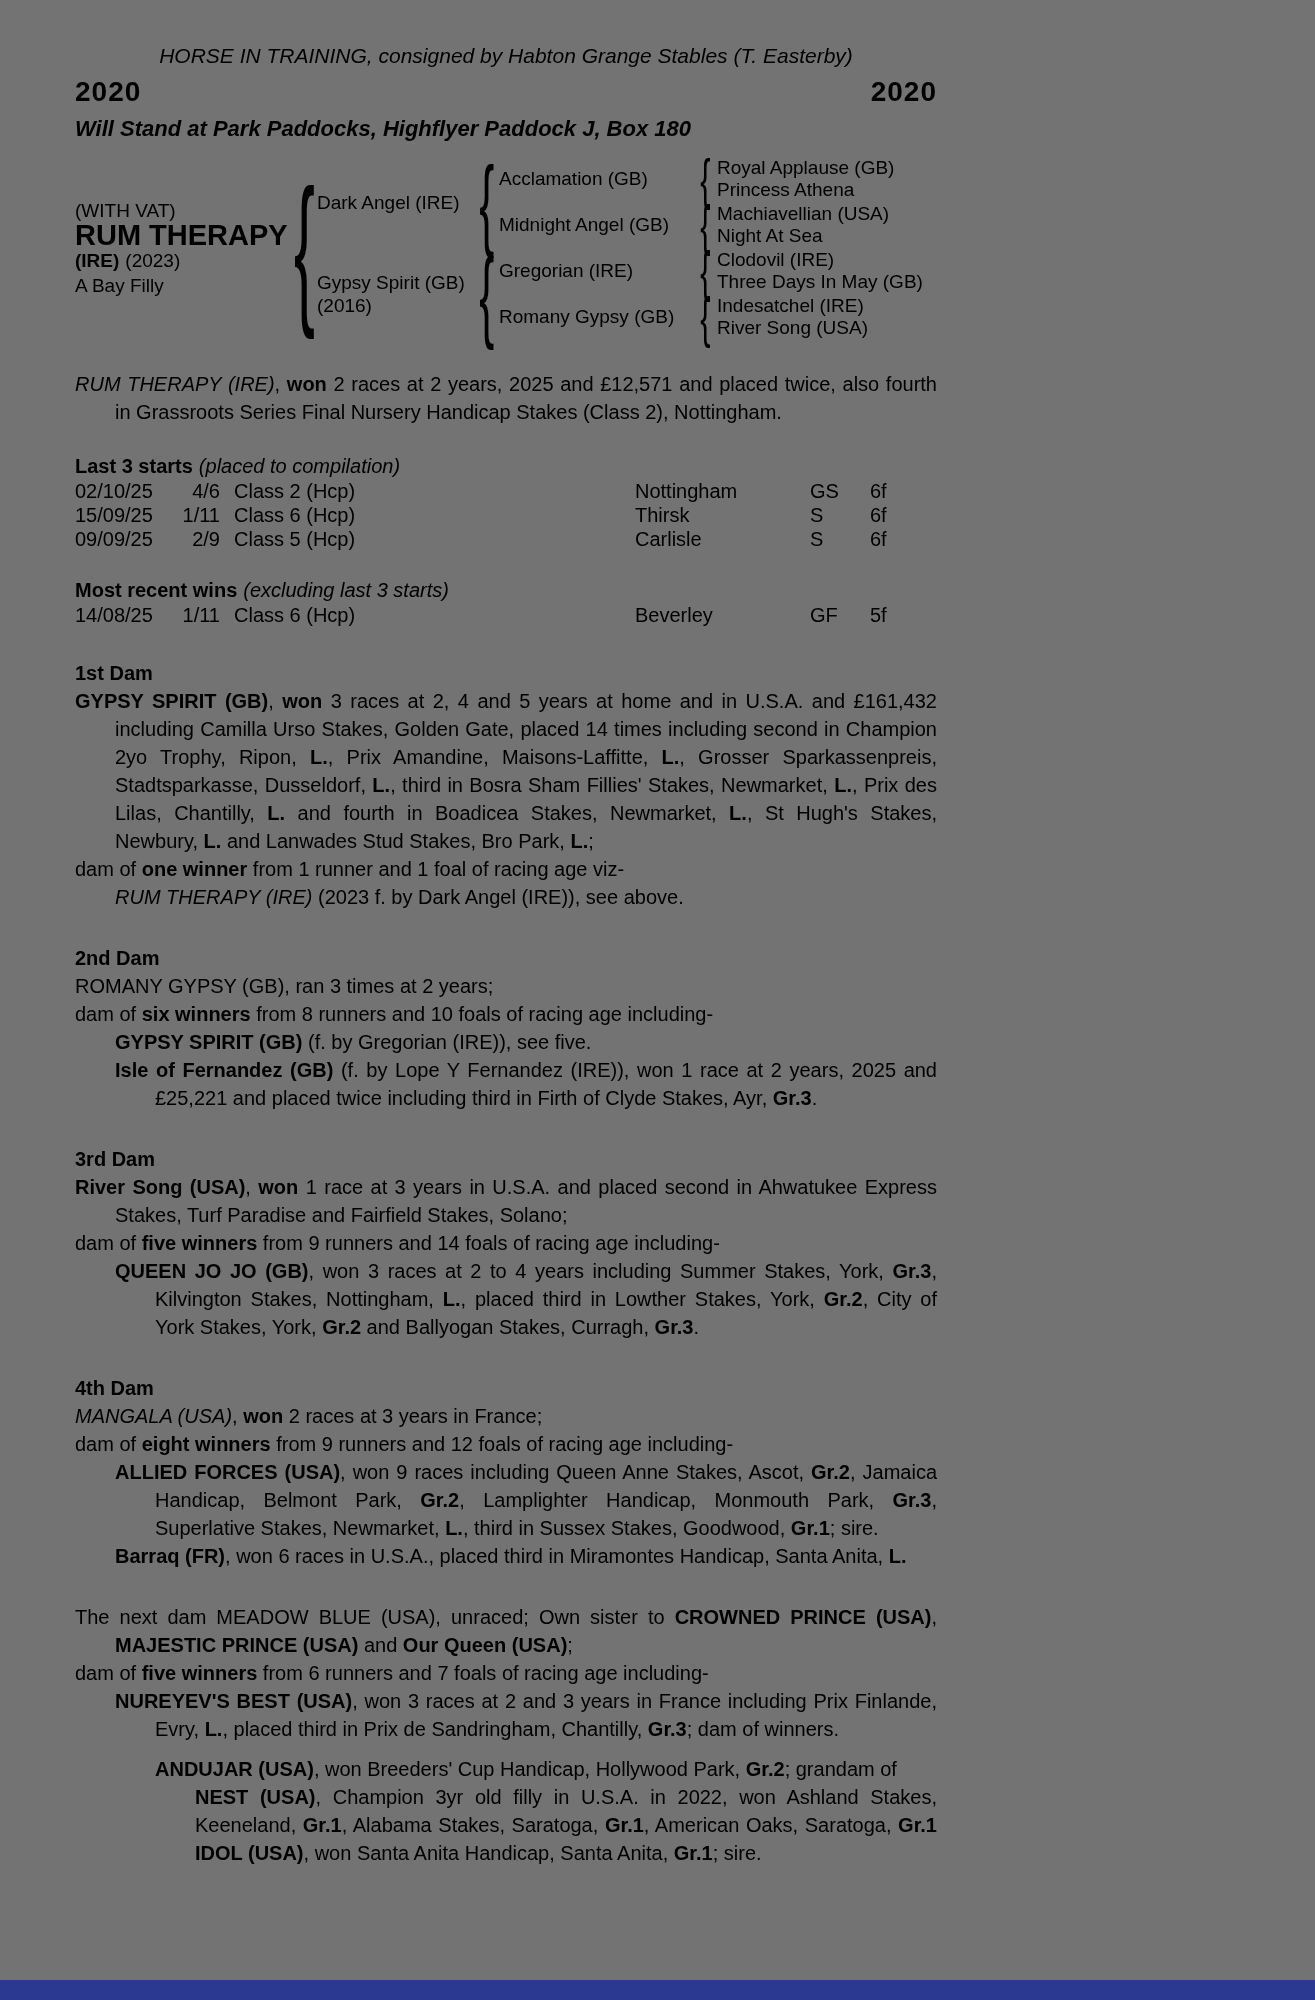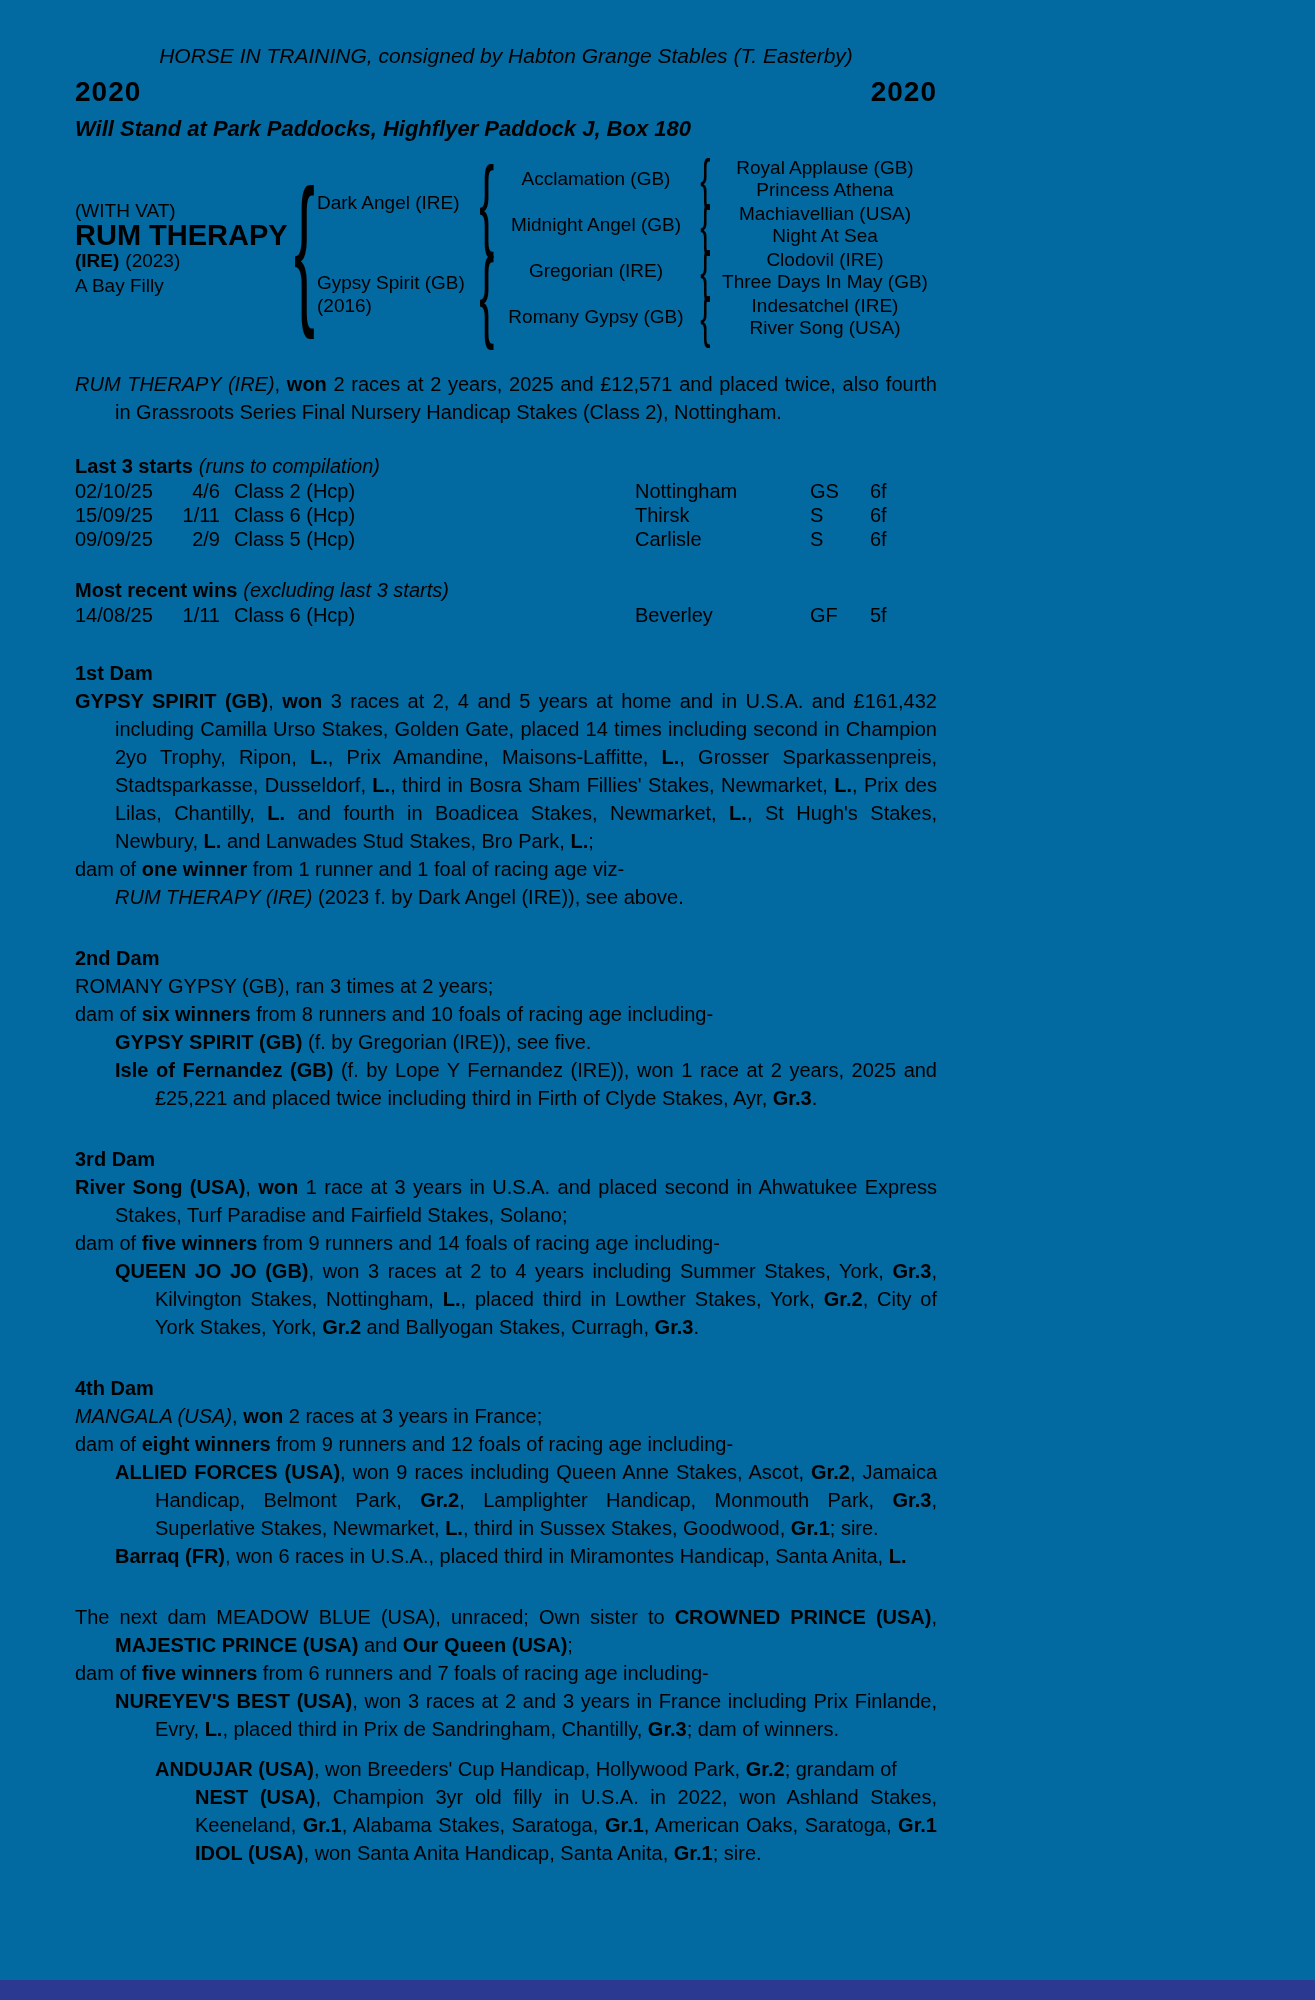--- a/index.html
+++ b/index.html
@@ -1,18 +1,18 @@
 <!DOCTYPE html>
 <html><head>
 <meta charset="utf-8">
 <style>
   * { margin:0; padding:0; box-sizing:border-box; }
   html,body { background:#ffffff; }
   .page {
-    position:relative; width:1315px; height:2000px; background:#0369a1; color:#000;
+    position:relative; width:1315px; height:2000px; background:#737373; color:#000;
     font-family:"Liberation Sans","DejaVu Sans",sans-serif; font-size:20px; overflow:hidden;
   }
   .content { position:absolute; left:75px; top:44px; width:862px; }
   .b { font-weight:bold; }
   .i { font-style:italic; }
   .rt-b { font-weight:bold; }
   .rt-i { font-style:italic; }
 
   .consignor { text-align:center; font-style:italic; font-size:21px; margin-bottom:8px; }
   .lot-row { display:flex; justify-content:space-between; align-items:baseline; margin-bottom:8px; }
@@ -24,21 +24,21 @@
   .ped-subject { width:218px; line-height:25px; }
   .ped-subject .horse-name { font-size:29px; font-weight:bold; }
   .brace { display:flex; align-items:center; justify-content:center; width:24px; overflow:visible; flex:0 0 24px; }
   .brace > span { line-height:1; font-weight:normal; }
   .brace-big > span { font-size:165px; transform:scale(0.38,1); }
   .brace-med > span { font-size:100px; transform:scale(0.45,1); }
   .brace-sm  > span { font-size:56px;  transform:scale(0.55,1); }
   .gen1-col { display:flex; flex-direction:column; }
   .gen1-row { display:flex; align-items:center; height:92px; }
   .gen1-name { width:158px; line-height:23px; }
-  .gen2-col { display:flex; flex-direction:column;text-align:center; }
+  .gen2-col { display:flex; flex-direction:column; }
   .gen2-row { display:flex; align-items:center; height:46px; }
   .gen2-name { width:194px; }
   .gen3-col { display:flex; flex-direction:column; justify-content:center; line-height:22px; width:216px; }
 
   
   .para { text-align:justify; line-height:28px; }
   .p-hang { padding-left:40px; text-indent:-40px; }
   .p-l1 { margin-left:40px; padding-left:40px; text-indent:-40px; }
   .p-l2 { margin-left:80px; padding-left:40px; text-indent:-40px;margin-top:12px; }
   .p-l3 { margin-left:120px; }
@@ -155,21 +155,21 @@
         </div>
 
       </div>
     </div>
 
     <p class="para p-hang intro"><span class="rt-i">RUM THERAPY (IRE)</span><span>, </span><span class="rt-b">won</span><span> 2 races at 2 years, 2025 and £12,571 and placed twice, also fourth in Grassroots Series Final Nursery Handicap Stakes (Class 2), Nottingham.</span></p>
 
 
     <div class="record-block">
       <div class="rec-head">
-        <span class="b">Last 3 starts</span><span class="i sub">(runs to compilation)</span>
+        <span class="b">Last 3 starts</span><span class="i sub">(placed to compilation)</span>
       </div>
       <div class="race-row">
         <span>02/10/25</span>
         <span class="pos">4/6</span>
         <span class="cls">Class 2 (Hcp)</span>
         <span>Nottingham</span>
         <span>GS</span>
         <span>6f</span>
       </div>
       <div class="race-row">

